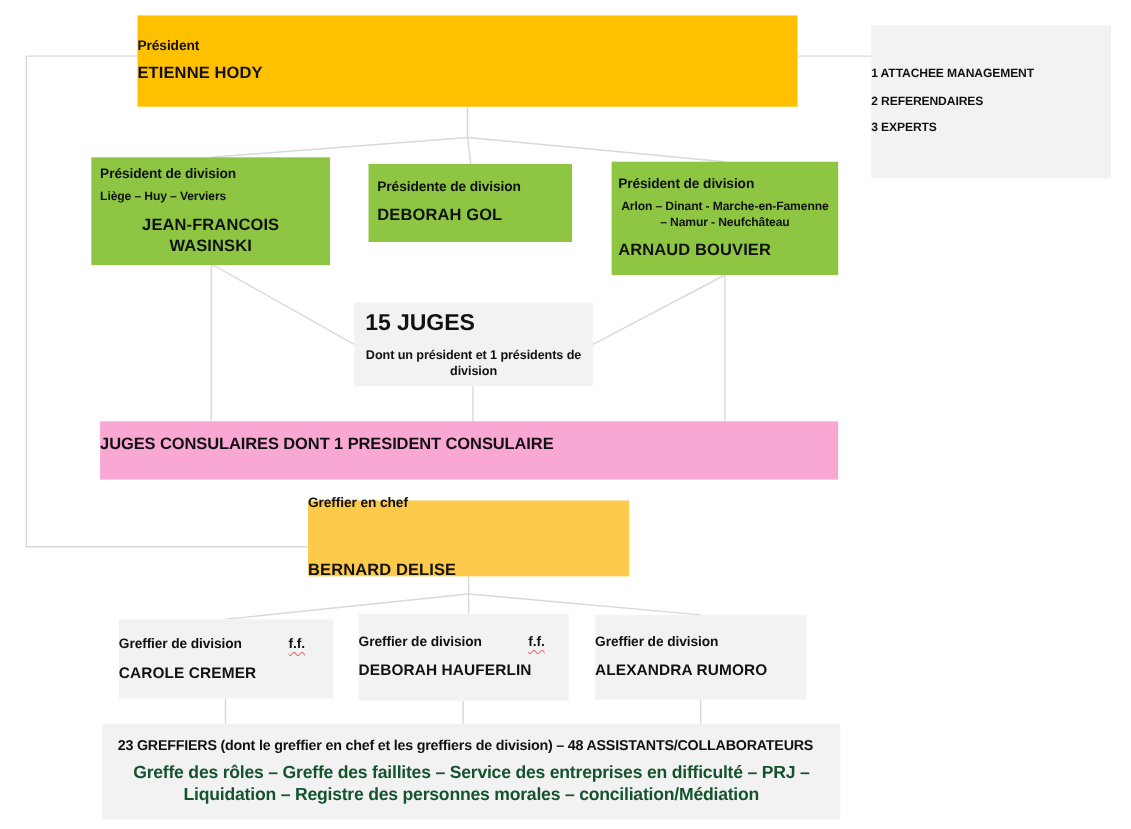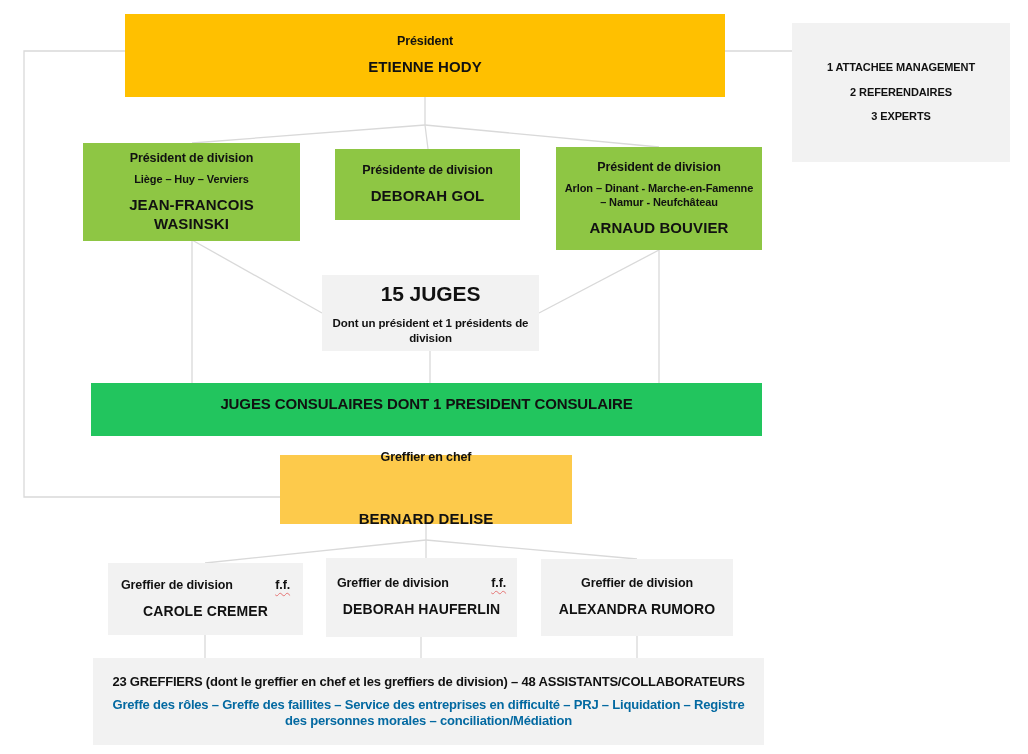--- a/index.html
+++ b/index.html
@@ -18,32 +18,32 @@
     position: absolute;
     inset: 0;
     z-index: 1;
   }
 
   .box {
     position: absolute;
     z-index: 2;
     display: flex;
     flex-direction: column;
-    align-items: center;
+    align-items: flex-start;
     justify-content: center;
     text-align: center;
     font-weight: 700;
     letter-spacing: -0.1px;
     line-height: 1.25;
   }
 
   .gold      { background: #FFC000; }
   .lightgold { background: #FDCA4B; gap: 36px; }
   .green     { background: #8EC644; }
-  .blue      { background: #22c55e; }
+  .blue      { background: #f9a8d4; }
   .graybox   { background: #F2F2F2; }
 
   .role    { font-size: 12.5px; }
   .region  { font-size: 11px;   margin-top: 7px; }
   .name    { font-size: 15px;   margin-top: 9px; letter-spacing: 0.1px; }
   .name-sm { font-size: 14px;   margin-top: 9px; letter-spacing: 0.1px; }
 
   
   .president   { left: 125px; top: 14px;  width: 600px; height: 83px; }
   .staff       { left: 792px; top: 23px;  width: 218px; height: 139px; gap: 11px; font-size: 11px; }
@@ -53,21 +53,21 @@
   .judges      { left: 322px; top: 275px; width: 217px; height: 76px;  padding: 0 10px; }
   .judges .sub { font-size: 11.5px; margin-top: 9px; }
   .judges .ttl { font-size: 21px; }
   .consular    { left: 91px;  top: 383px; width: 671px; height: 53px;  font-size: 15px; padding-bottom: 10px; }
   .chiefclerk  { left: 280px; top: 455px; width: 292px; height: 69px; }
   .clerk-1     { left: 108px; top: 563px; width: 195px; height: 72px; }
   .clerk-2     { left: 326px; top: 558px; width: 191px; height: 79px; }
   .clerk-3     { left: 541px; top: 559px; width: 192px; height: 77px; }
   .pool        { left: 93px;  top: 658px; width: 671px; height: 87px; padding: 0 14px; }
   .pool-line1  { font-size: 13px; letter-spacing: -0.2px; }
-  .pool-line2  { font-size: 13px; color: #0369a1; margin-top: 7px; letter-spacing: -0.2px; }
+  .pool-line2  { font-size: 16px; color: #14532d; margin-top: 7px; letter-spacing: -0.2px; }
 
   .ff {
     text-decoration: underline wavy #E57373;
     text-decoration-thickness: 1px;
     text-underline-offset: 3px;
     margin-left: 39px;
   }
 </style>
 </head>
 <body>

